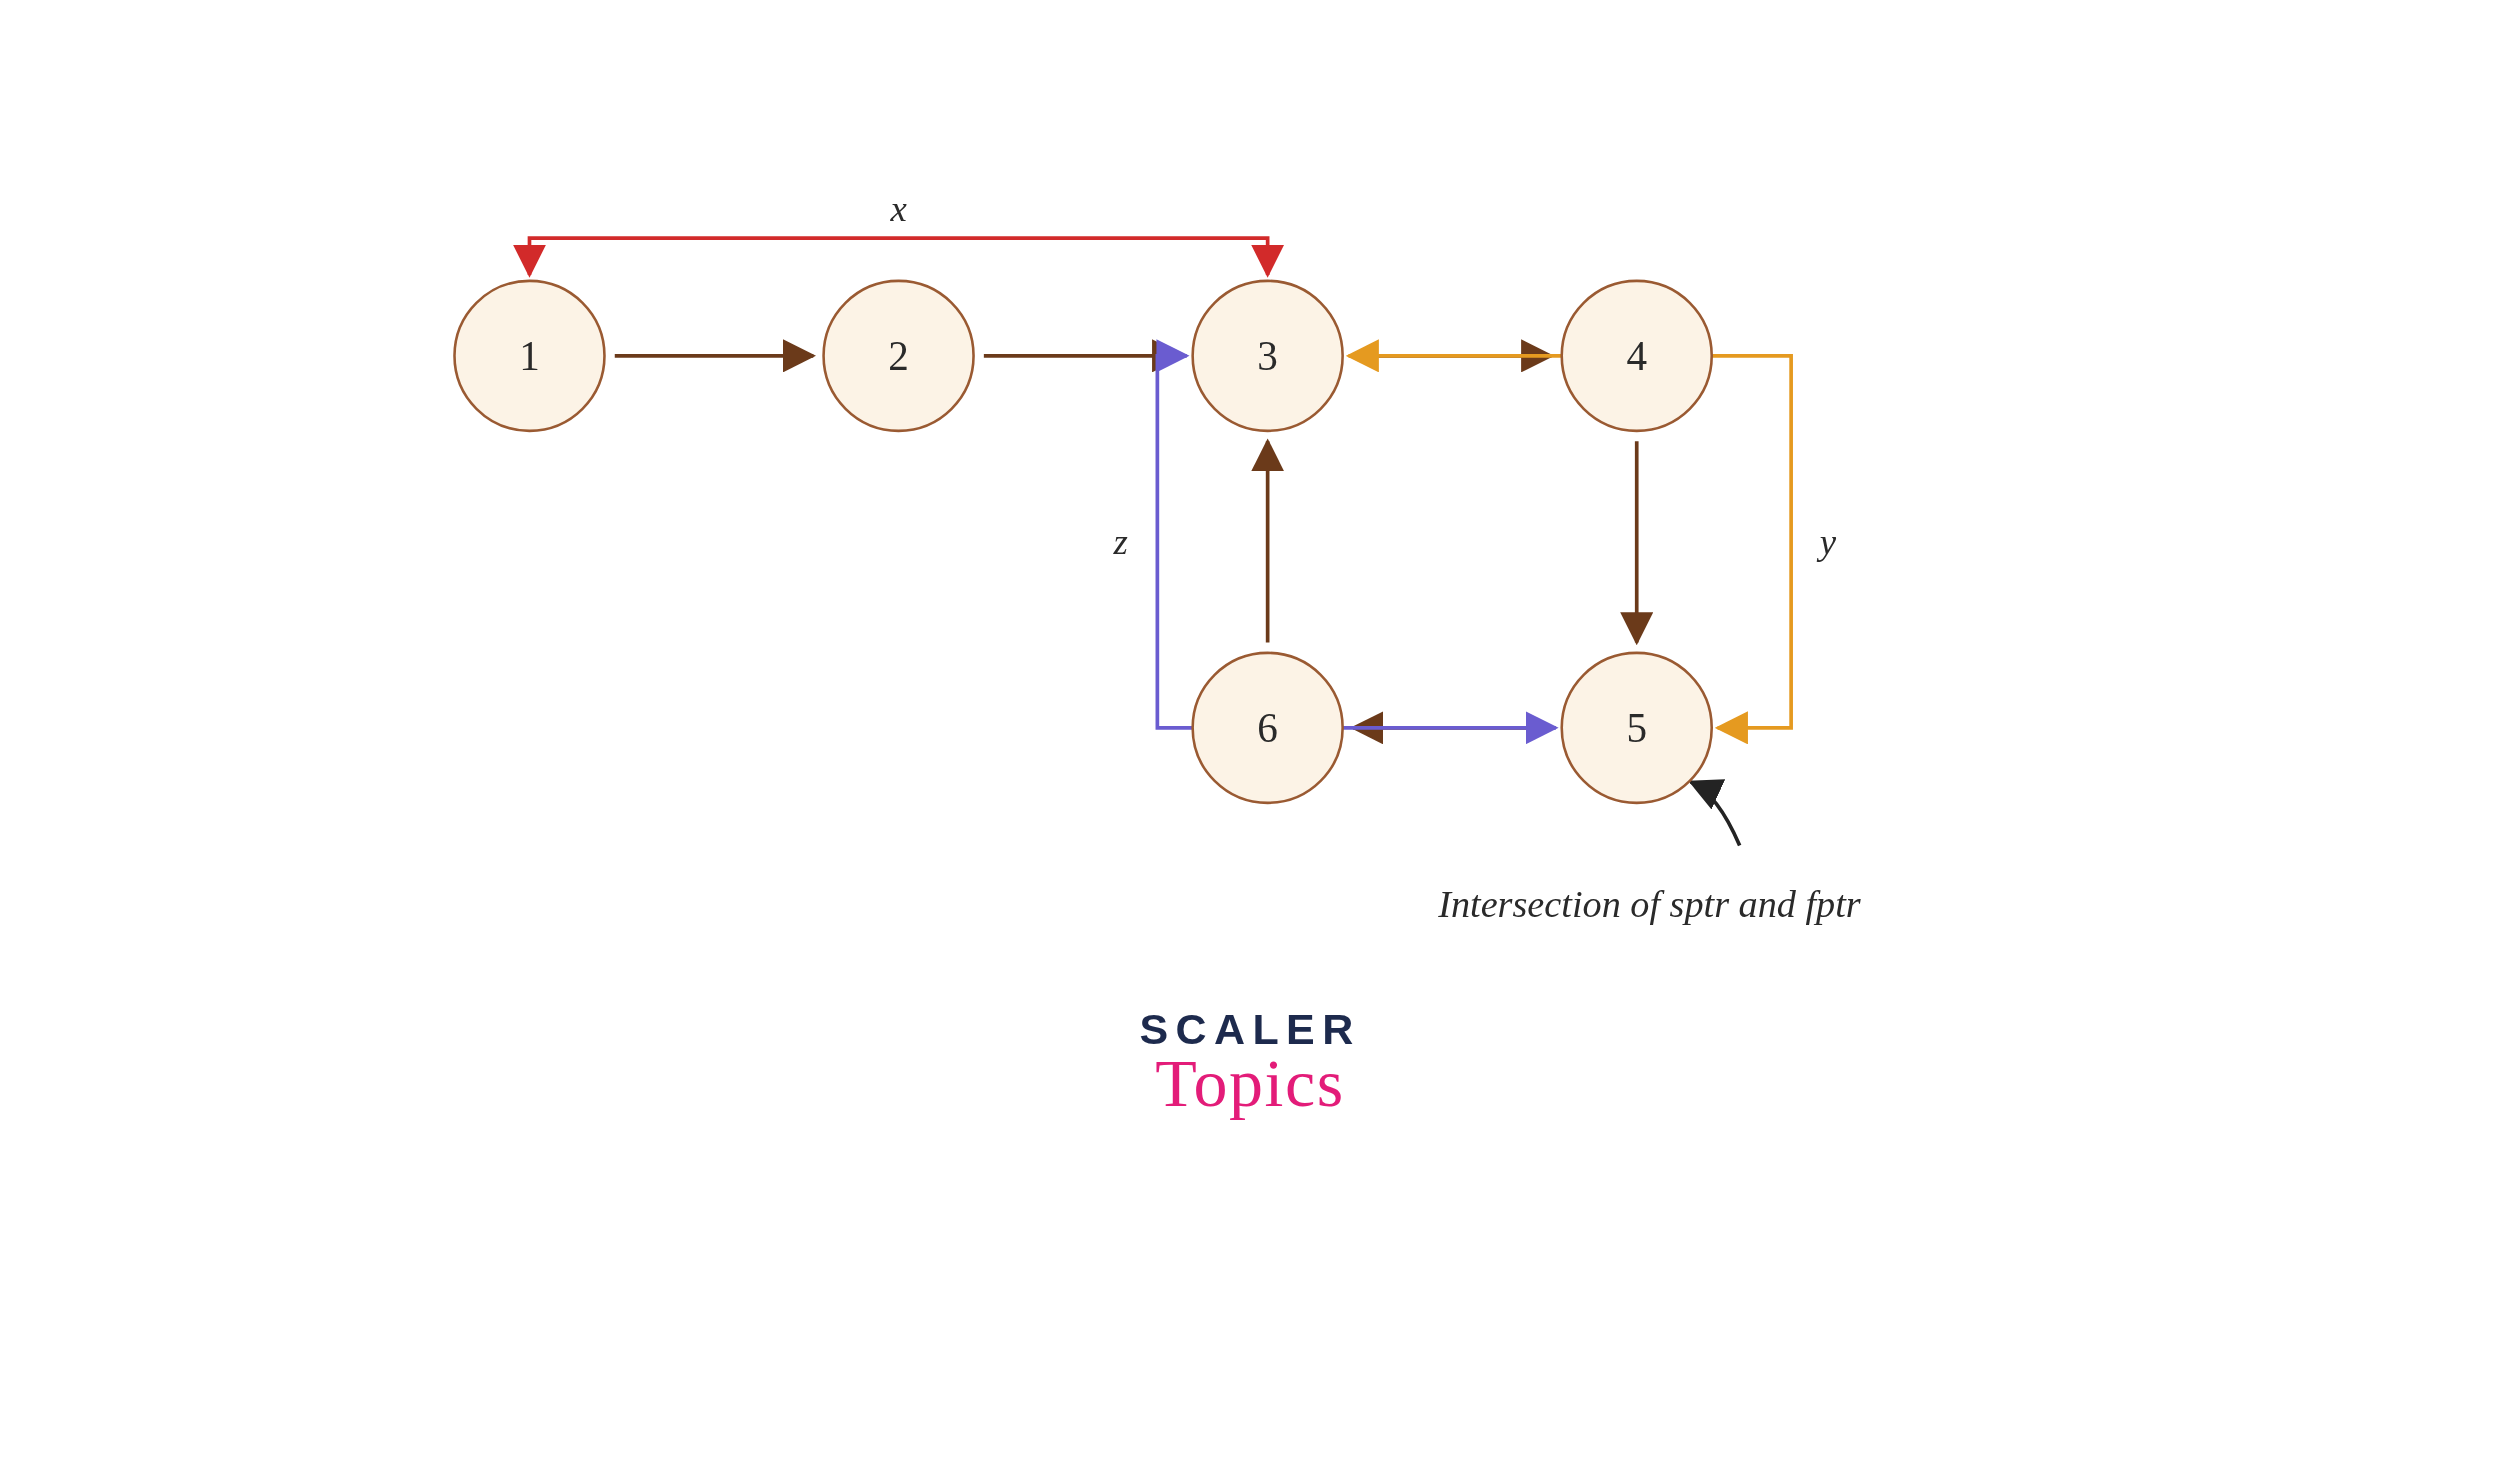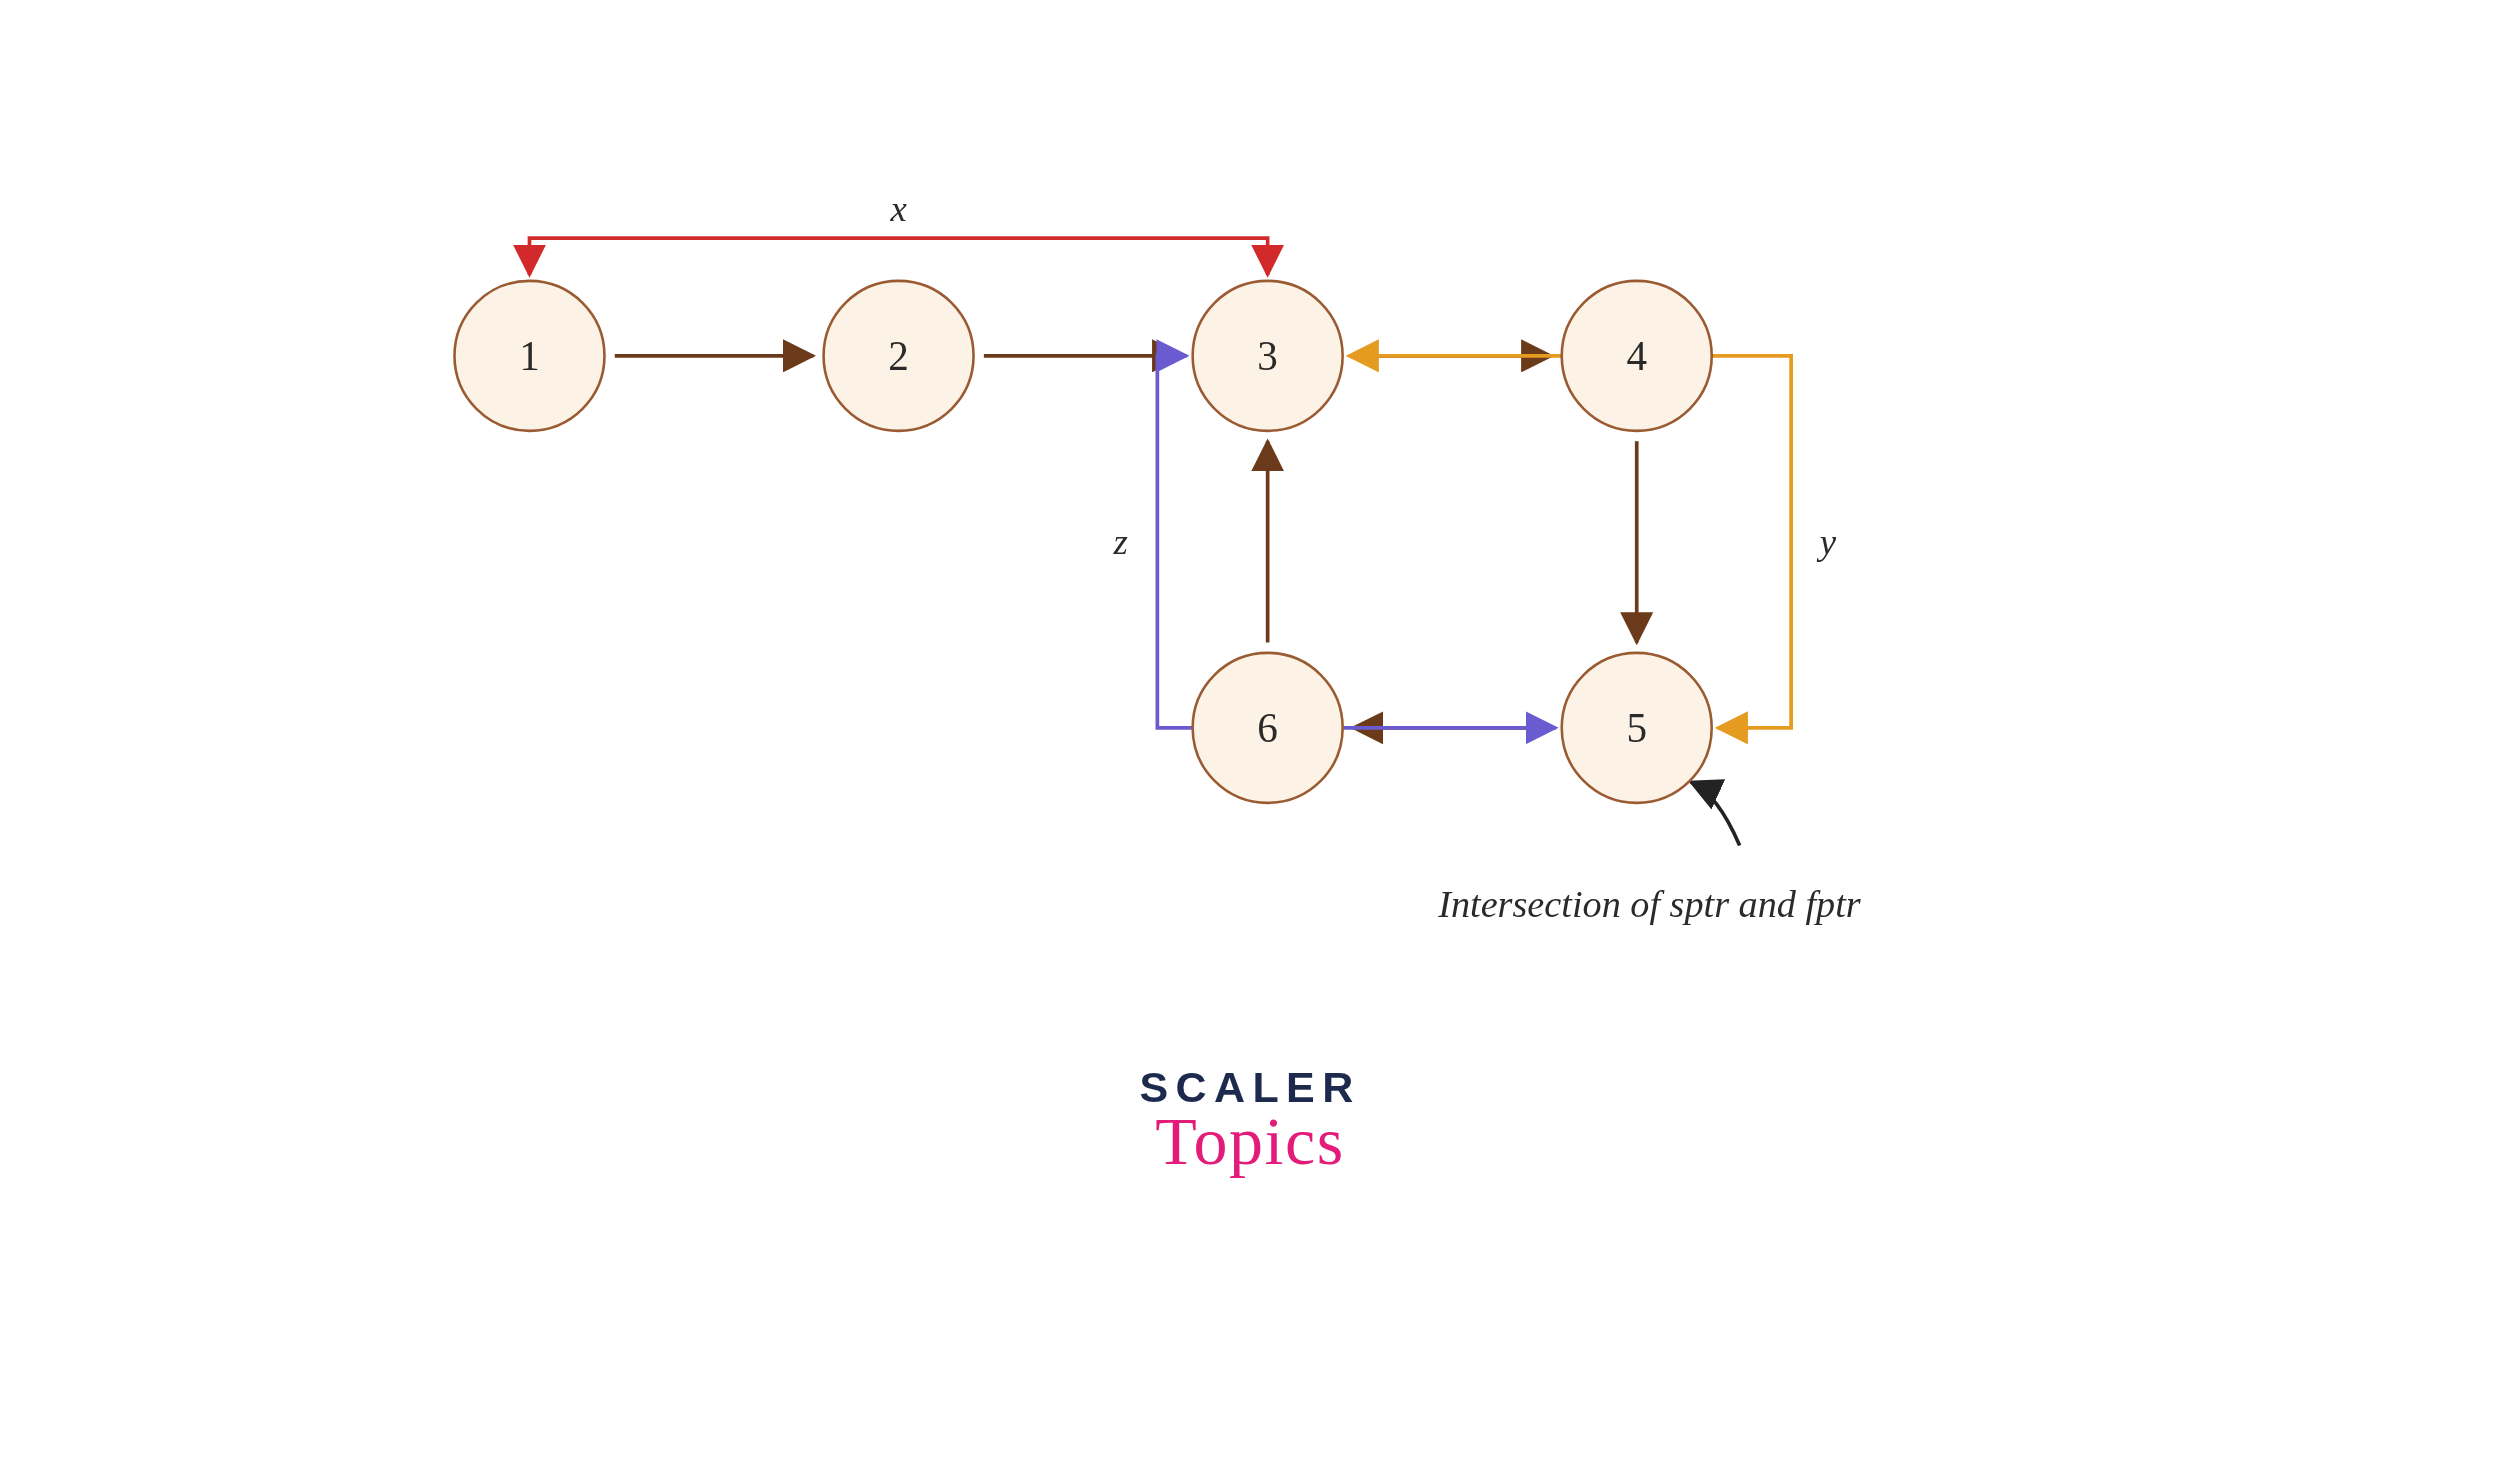--- a/index.html
+++ b/index.html
@@ -120,18 +120,18 @@
       </g>
       <g class="node">
         <circle cx="2226" cy="990" r="102"></circle>
         <text x="2226" y="990">5</text>
       </g>
       <g class="node">
         <circle cx="1724" cy="990" r="102"></circle>
         <text x="1724" y="990">6</text>
       </g>
     </svg>
-  <div class="logo" style="top: 1063px;">
+  <div class="logo" style="top: 1005px;">
     <div class="scaler">SCALER</div>
     <div class="topics">Topics</div>
   </div>
 </div>
 
 
 </body></html>

